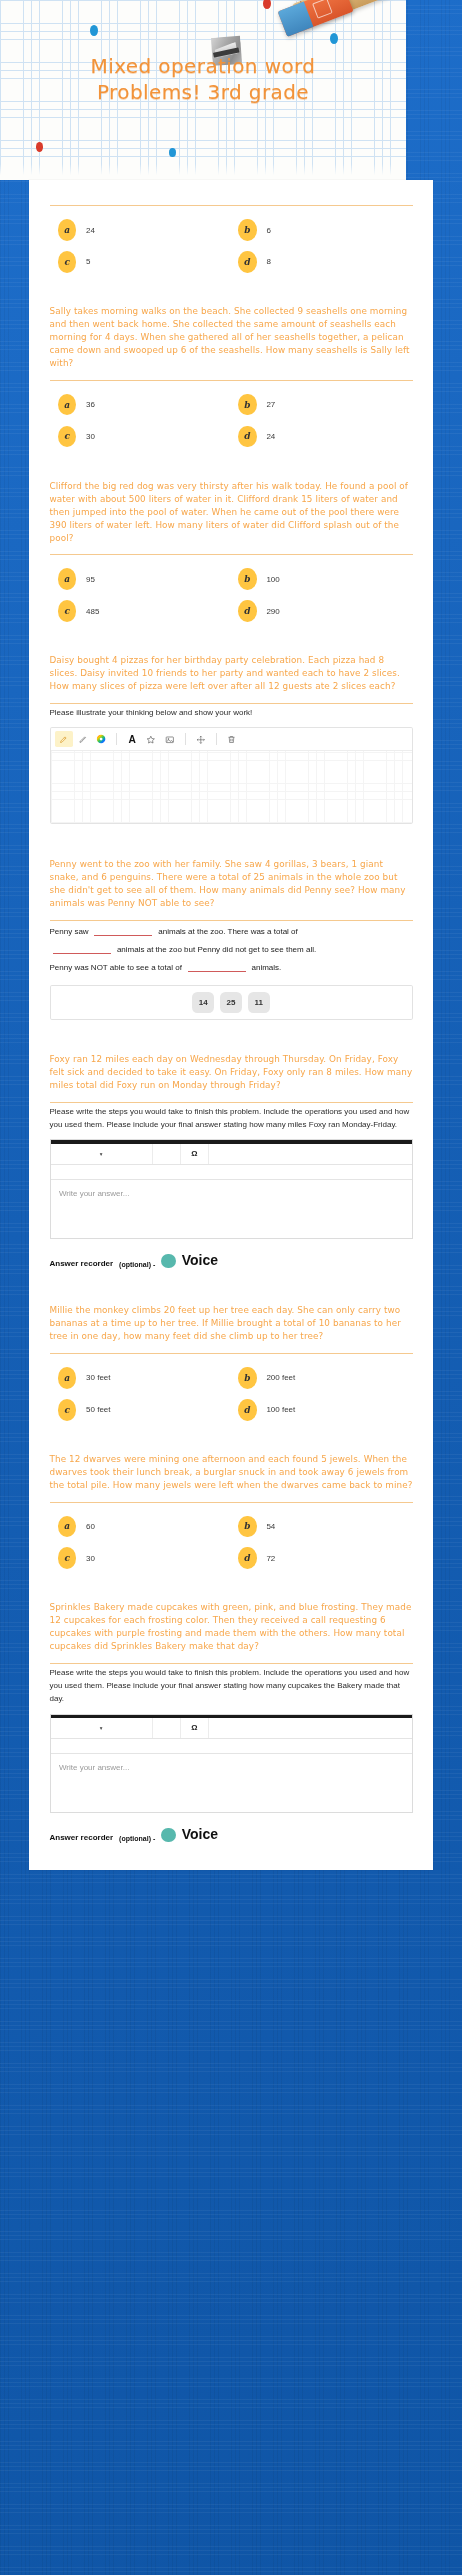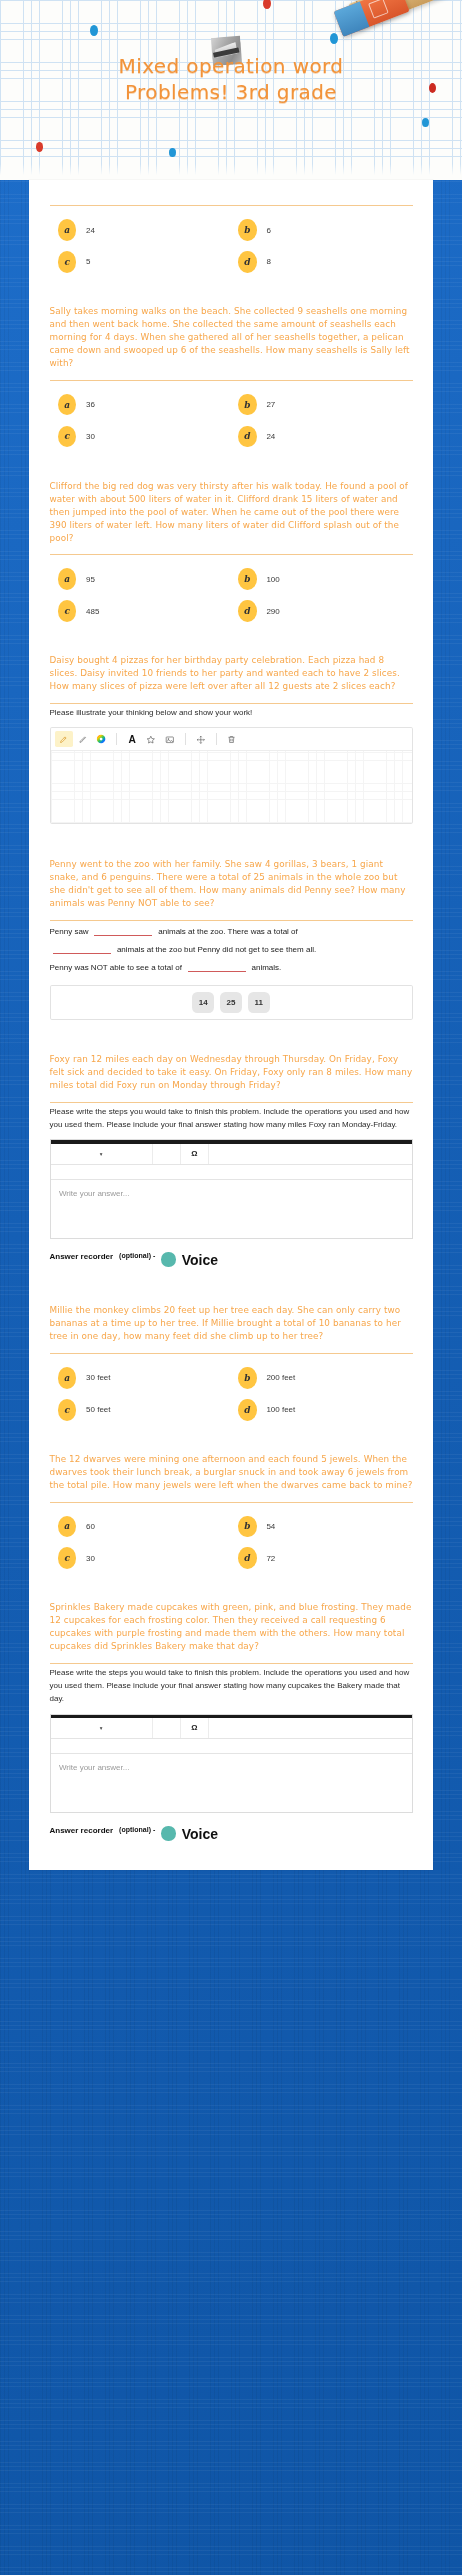--- a/index.html
+++ b/index.html
@@ -13,21 +13,21 @@
   
   .bg-blue {
     position:absolute; inset:0;
     background:
       repeating-linear-gradient(0deg, rgba(255,255,255,.05) 0 0.6px, transparent 0.6px 4.2px),
       repeating-linear-gradient(90deg, rgba(0,0,0,.05) 0 0.6px, transparent 0.6px 4.2px),
       linear-gradient(160deg,#1e6fcc 0%,#155fb5 45%,#0f55a6 100%);
   }
   
   .header {
-    position:absolute; left:0; top:0; width:462px; height:180px;
+    position:absolute; left:0; top:0; width:406px; height:180px;
     background:#fdfdfb;
     background-image:
       repeating-linear-gradient(0deg,#cfe2f3 0 0.6px, transparent 0.6px 7.8px),
       repeating-linear-gradient(90deg,#cfe2f3 0 0.6px, transparent 0.6px 7.8px),
       repeating-linear-gradient(0deg,#a8cbe8 0 0.8px, transparent 0.8px 39px),
       repeating-linear-gradient(90deg,#a8cbe8 0 0.8px, transparent 0.8px 39px);
     overflow:hidden;
   }
   .header::after{
     content:""; position:absolute; left:0; right:0; bottom:0; height:15.6px;
@@ -157,21 +157,21 @@
     font-size:5.4px; color:#444; border-right:0.6px solid #ececec;
   }
   .rte-cell{
     width:28px; display:flex; align-items:center; justify-content:center;
     border-right:0.6px solid #ececec; font-size:7.8px; font-weight:700; color:#222;
   }
   .rte-fill{ flex:2; }
   .rte-row2{ height:15.6px; border-bottom:0.6px solid #e4e4e4; }
   .rte-area{ height:58px; padding:8.4px 8.4px; color:#9a9a9a; font-size:8px; }
   .recorder{
-    display:flex; align-items:flex-start; gap:6px; padding:1.2px 0 18px;
+    display:flex; align-items:flex-end; gap:6px; padding:1.2px 0 18px;
     font-size:8px; color:#111;
   }
   .recorder b{ font-weight:700; }
   .rec-sub{ font-size:7px; font-weight:700; }
   .rec-circle{ width:14.4px; height:14.4px; border-radius:50%; background:#57b8ad; }
   .rec-voice{ font-weight:700; font-size:14px; }
   .spacer{ height:7.2px; }
 </style>
 </head>
 <body>

